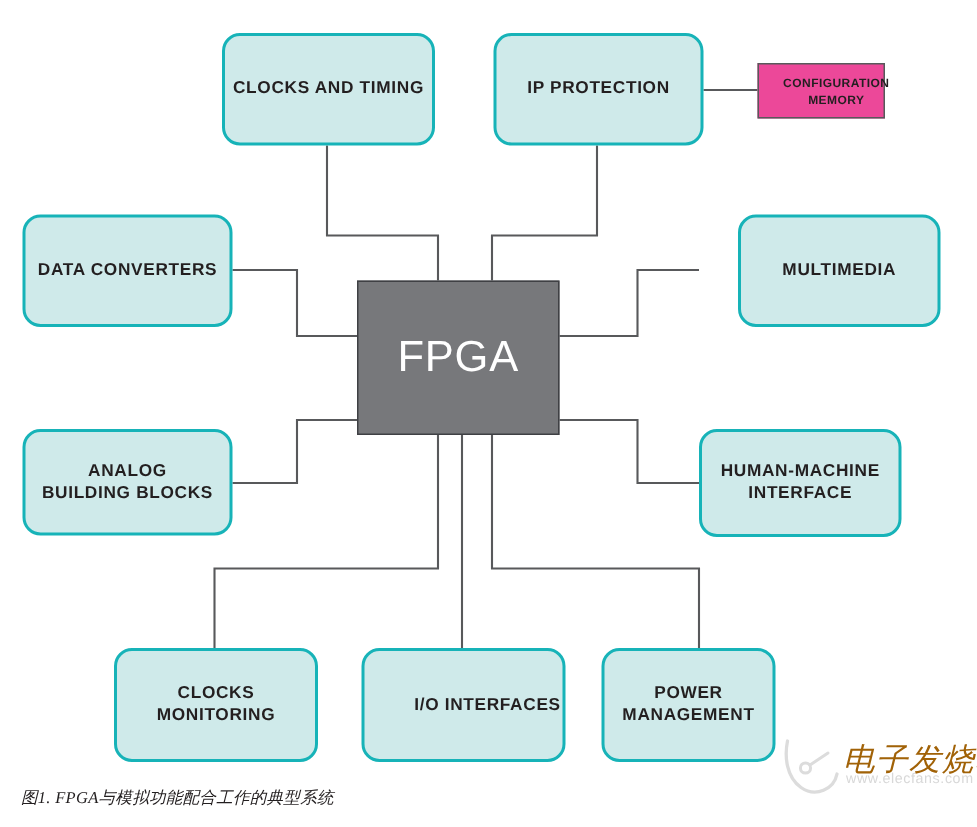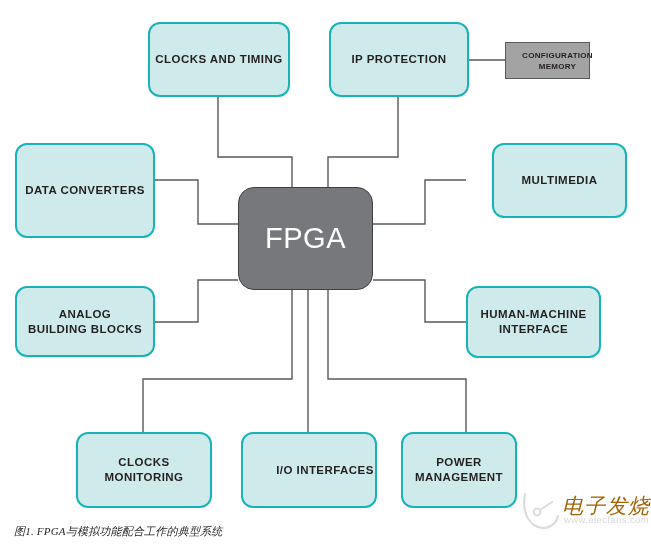--- a/index.html
+++ b/index.html
@@ -62,21 +62,21 @@
   }
 
   .node-core .node-label {
     color: #ffffff;
     font-size: 29px;
     font-weight: normal;
     letter-spacing: 0.5px;
   }
 
   .node-gray {
-    background: #a3a3a3;
+    background: #ec4899;
     border: 1.5px solid #58595b;
     border-radius: 0;
     padding-left: 20px;
   }
 
   .node-gray .node-label {
     color: #231f20;
     font-size: 8px;
     font-weight: bold;
     letter-spacing: 0.3px;
@@ -155,38 +155,38 @@
       <path d="M466,322 L425,322 L425,280 L373,280"></path>
 
       <path d="M292,290 L292,379 L143,379 L143,432"></path>
 
       <path d="M308,290 L308,432"></path>
 
       <path d="M328,290 L328,379 L466,379 L466,432"></path>
     </g>
   </svg>
 
-  <div class="node node-core" style="left:238px; top:187px; width:135px; height:103px;border-radius:16px;">
+  <div class="node node-core" style="left:238px; top:187px; width:135px; height:103px;">
     <span class="node-label">FPGA</span>
   </div>
 
   <div class="node node-teal" style="left:148px; top:22px; width:142px; height:75px;">
     <span class="node-label">CLOCKS AND TIMING</span>
   </div>
 
   <div class="node node-teal" style="left:329px; top:22px; width:140px; height:75px;">
     <span class="node-label">IP PROTECTION</span>
   </div>
 
   <div class="node node-gray" style="left:505px; top:42px; width:85px; height:37px;">
     <span class="node-label">CONFIGURATION
 MEMORY</span>
   </div>
 
-  <div class="node node-teal" style="left:15px; top:143px; width:140px; height:95px;">
+  <div class="node node-teal" style="left:15px; top:143px; width:140px; height:75px;">
     <span class="node-label">DATA CONVERTERS</span>
   </div>
 
   <div class="node node-teal" style="left:492px; top:143px; width:135px; height:75px;">
     <span class="node-label">MULTIMEDIA</span>
   </div>
 
   <div class="node node-teal" style="left:15px; top:286px; width:140px; height:71px;">
     <span class="node-label">ANALOG
 BUILDING BLOCKS</span>

